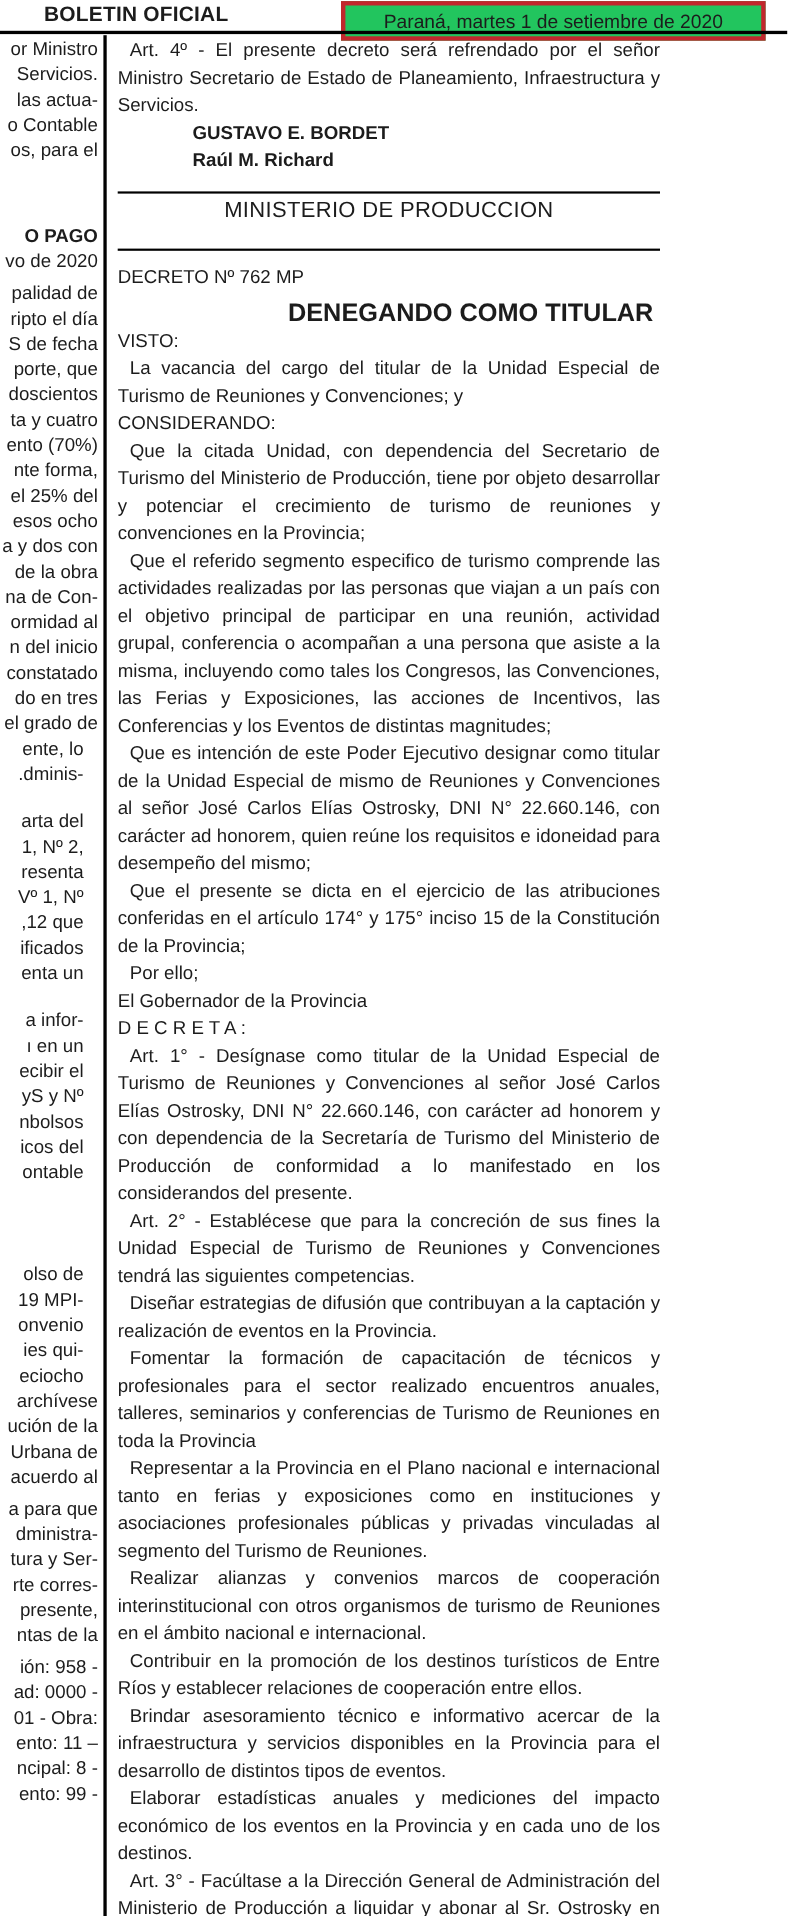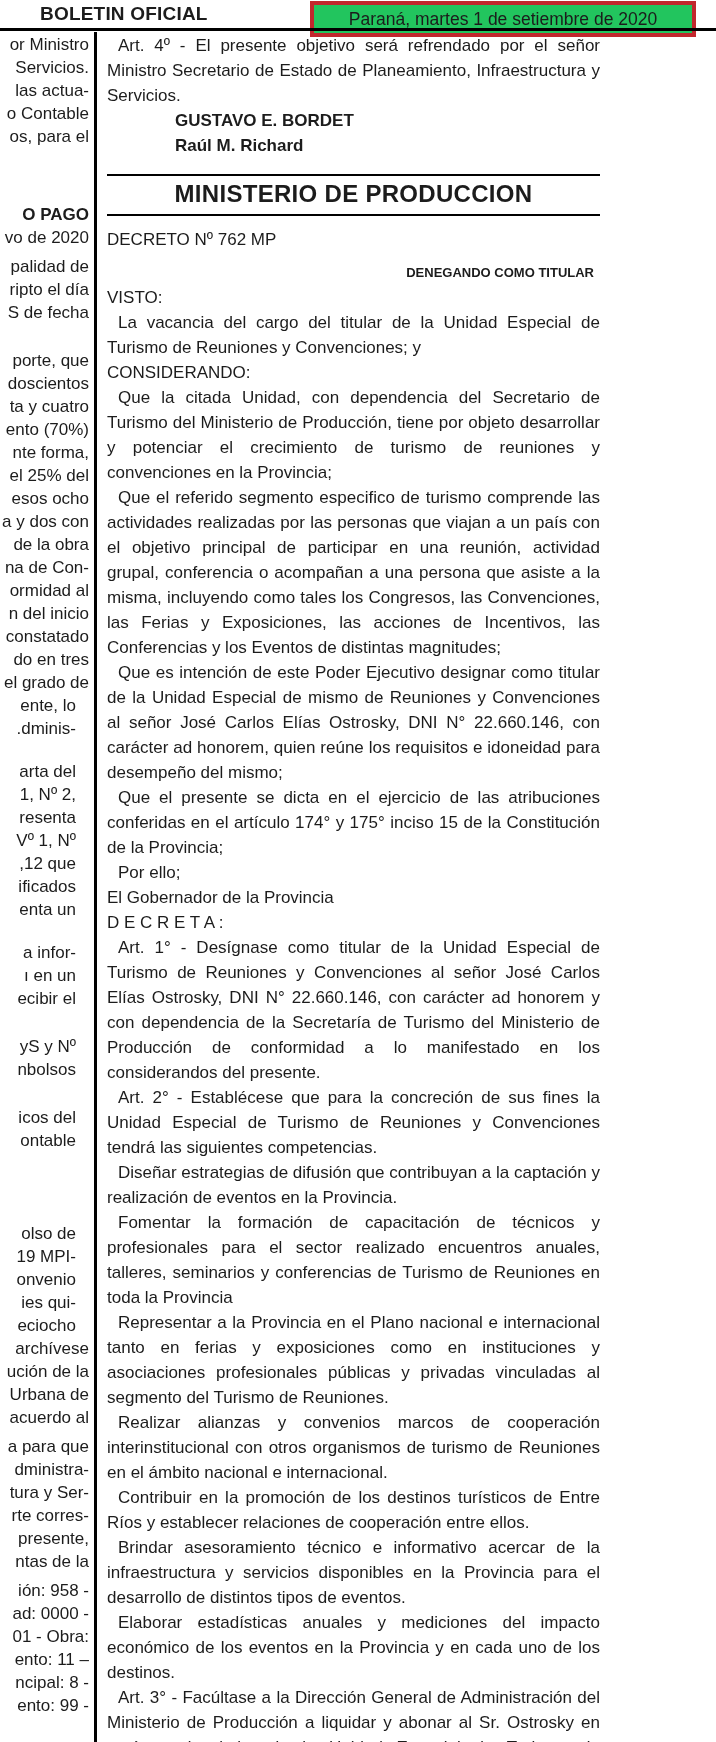--- a/index.html
+++ b/index.html
@@ -25,34 +25,34 @@
   .col-left {
     width:97px; box-sizing:border-box; border-right:3px solid #000;
     overflow:hidden; padding-top:1px;
   }
   .lline {
     width:max-content; margin-left:auto; margin-right:5px;
     line-height:23px; white-space:nowrap;
   }
   .lline.short { margin-right:18px; }
   .lline.bold  { font-weight:bold; }
-  .g12 { margin-top:6px; } .g20 { margin-top:20px; } .g25 { margin-top:25px; }
+  .g12 { margin-top:6px; } .g20 { margin-top:20px; } .g25 { }
   .g55 { margin-top:55px; } .g70 { margin-top:70px; }
   .col-right { flex:1; box-sizing:border-box; padding:1px 12px 0 10px; }
   
   .t-p   { text-align:justify; text-indent:11px; line-height:25px; margin:0; }
   .t-p0  { text-align:justify; text-indent:0;   line-height:25px; margin:0; }
   .t-sig { font-weight:bold; padding-left:68px; line-height:25px; }
   .t-section {
-    font-weight:bold; font-size:24px; text-align:center; letter-spacing:0.3px;
+    font-weight:normal; font-size:20px; text-align:center; letter-spacing:0.3px;
     border-top:2.5px solid #000; border-bottom:2.5px solid #000;
-    padding:4px 0 6px; margin:16px 0 11px;
+    padding:4px 0 23px; margin:16px 0 11px;
   }
   .t-decree { line-height:25px; margin:6px 0 8px; }
-  .t-hright { font-weight:bold; font-size:13px; text-align:right; padding-right:6px; line-height:25px; }
+  .t-hright { font-weight:bold; font-size:23px; text-align:right; padding-right:6px; line-height:25px; }
   .t-datebox {
     width:max-content; margin-left:auto; margin-bottom:3px;
     border:4px solid #c1272d; padding:1px 12px 2px; font-size:17.5px;
   }
   .t-center { text-align:left; line-height:25px; }
 </style>
 </head>
 <body>
 
 <div class="page">
@@ -121,21 +121,21 @@
         <div class="lline">ntas de la</div>
         <div class="lline g12">ión: 958 -</div>
         <div class="lline">ad: 0000 -</div>
         <div class="lline">01 - Obra:</div>
         <div class="lline">ento: 11 –</div>
         <div class="lline">ncipal: 8 -</div>
         <div class="lline">ento: 99 -</div>
       </div>
     <div class="col-right">
 
-    <div class="t-p">Art. 4º - El presente objetivo será refrendado por el señor Ministro Secretario de Estado de Planeamiento, Infraestructura y Servicios.</div>
+    <div class="t-p">Art. 4º - El presente decreto será refrendado por el señor Ministro Secretario de Estado de Planeamiento, Infraestructura y Servicios.</div>
         <div class="t-sig">GUSTAVO E. BORDET</div>
         <div class="t-sig">Raúl M. Richard</div>
         <div class="t-section">MINISTERIO DE PRODUCCION</div>
         <div class="t-decree">DECRETO Nº 762 MP</div>
         <div class="t-hright">DENEGANDO COMO TITULAR</div>
         <div class="t-p0">VISTO:</div>
         <div class="t-p">La vacancia del cargo del titular de la Unidad Especial de Turismo de Reuniones y Convenciones; y</div>
         <div class="t-p0">CONSIDERANDO:</div>
         <div class="t-p">Que la citada Unidad, con dependencia del Secretario de Turismo del Ministerio de Producción, tiene por objeto desarrollar y potenciar el crecimiento de turismo de reuniones y convenciones en la Provincia;</div>
         <div class="t-p">Que el referido segmento especifico de turismo comprende las actividades realizadas por las personas que viajan a un país con el objetivo principal de participar en una reunión, actividad grupal, conferencia o acompañan a una persona que asiste a la misma, incluyendo como tales los Congresos, las Convenciones, las Ferias y Exposiciones, las acciones de Incentivos, las Conferencias y los Eventos de distintas magnitudes;</div>

